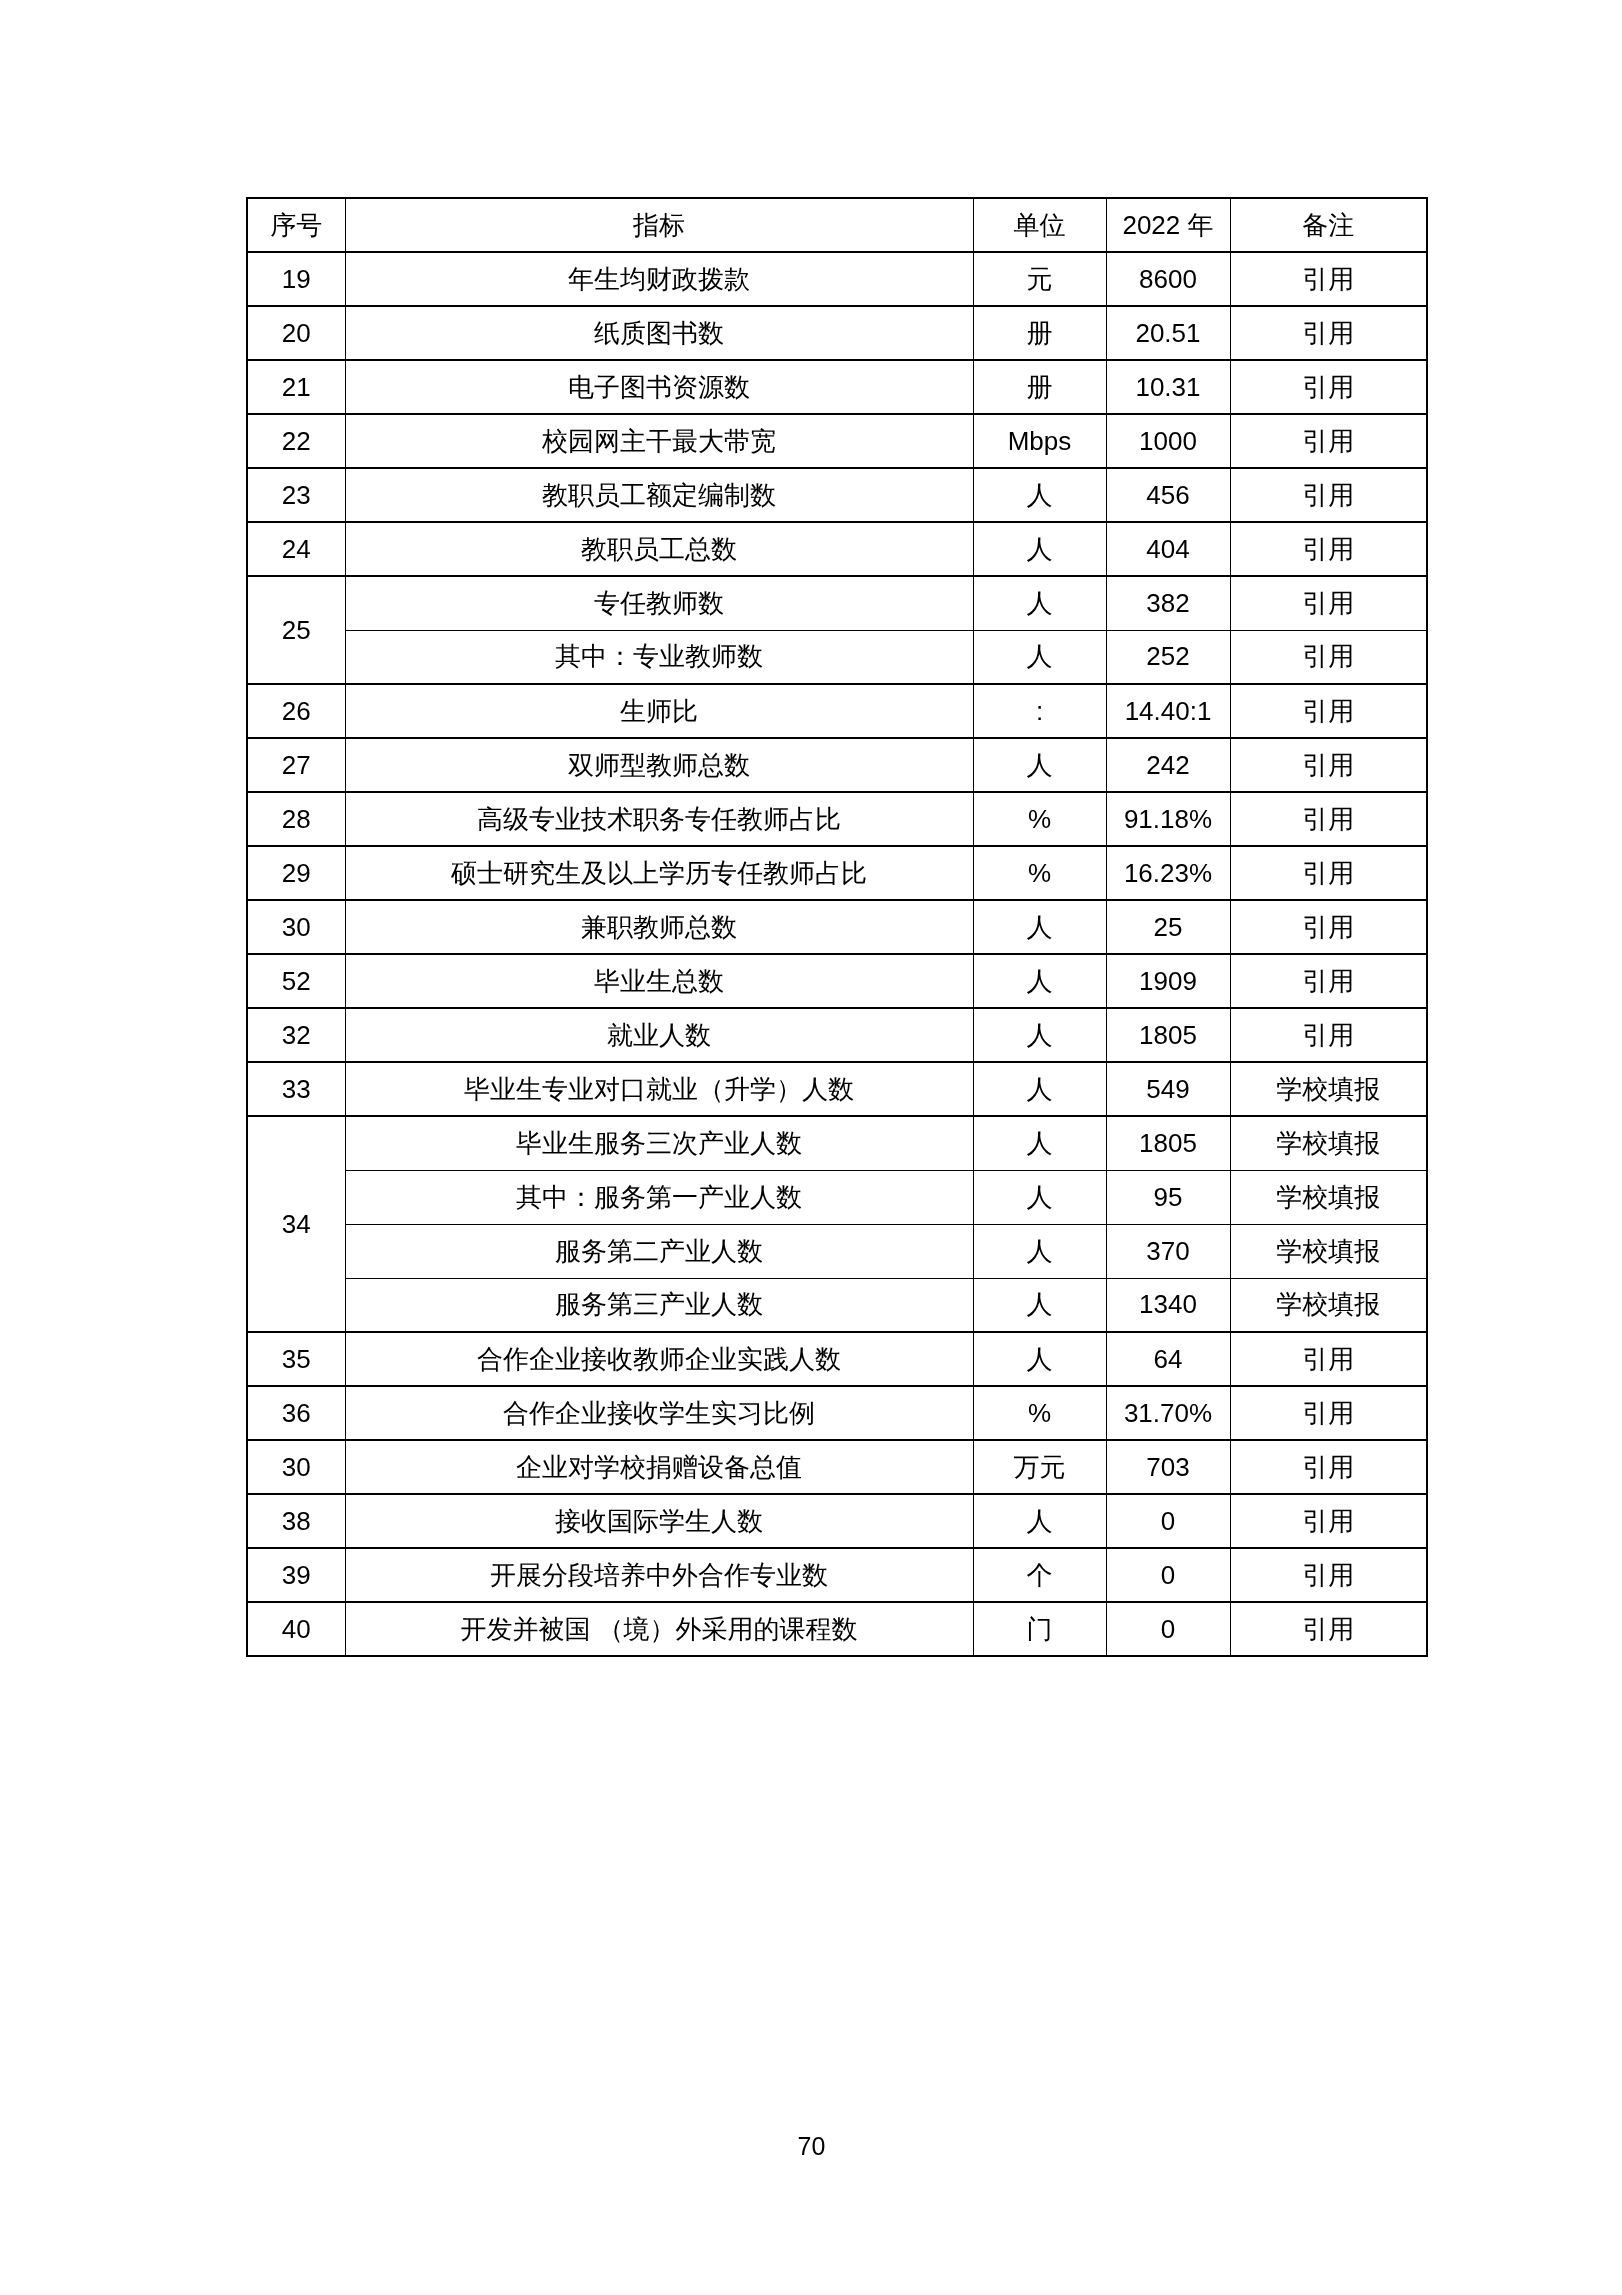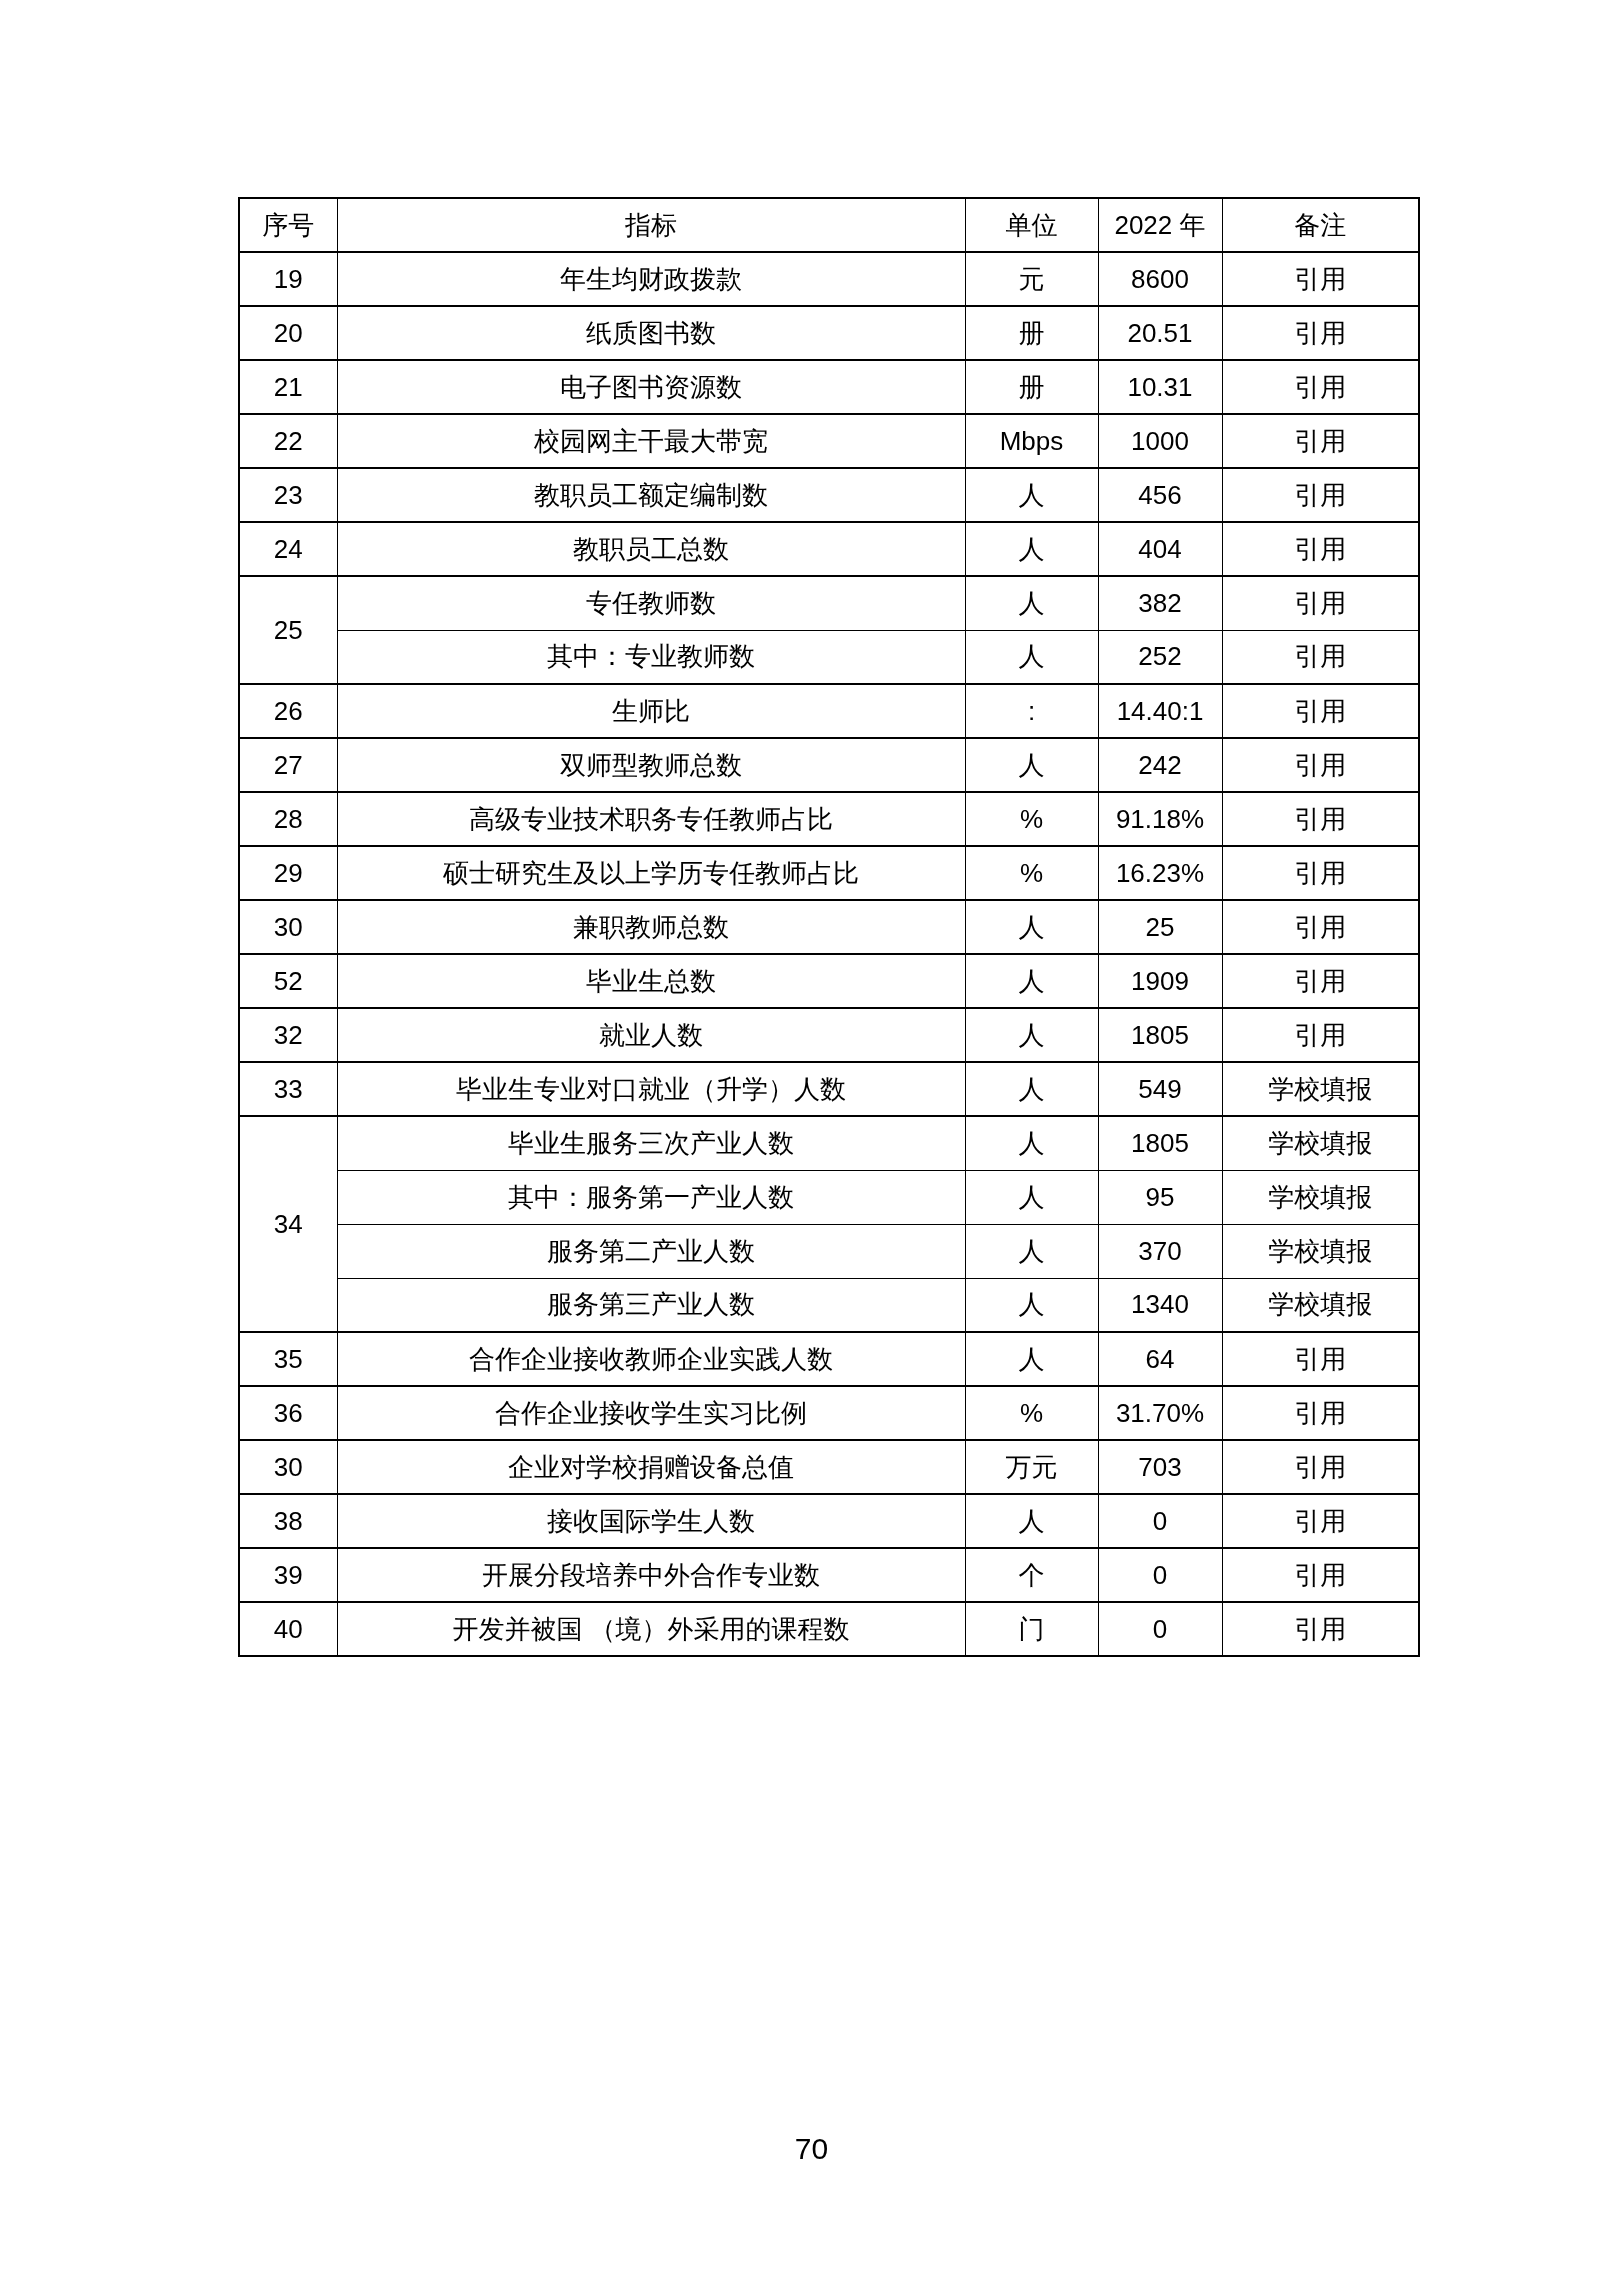--- a/index.html
+++ b/index.html
@@ -9,21 +9,21 @@
   body {
     position: relative;
     width: 1623px;
     height: 2295px;
     background: #ffffff;
     font-family: "Liberation Sans", "DejaVu Sans", sans-serif;
     color: #000000;
   }
   .doc-table {
     position: absolute;
-    left: 238px;
+    left: 246px;
     top: 197px;
     width: 1160px;
     border-collapse: collapse;
     table-layout: fixed;
     border: 2.6px solid #000;
   }
   .doc-table th,
   .doc-table td {
     border: 1.3px solid #000;
     font-size: 26px;
@@ -52,21 +52,21 @@
   .col-indicator{ width: 628px; text-align: left; padding-left: 17px; }
   .col-unit     { width: 133px; }
   .col-value    { width: 124px; }
   .col-note     { width: 197px; }
   .page-footer {
     position: absolute;
     top: 2132px;
     left: 0;
     width: 100%;
     text-align: center;
-    font-size: 30px;
+    font-size: 25px;
   }
 </style>
 </head>
 <body>
 
 <table class="doc-table">
   <colgroup>
     <col class="col-no">
     <col class="col-indicator">
     <col class="col-unit">

